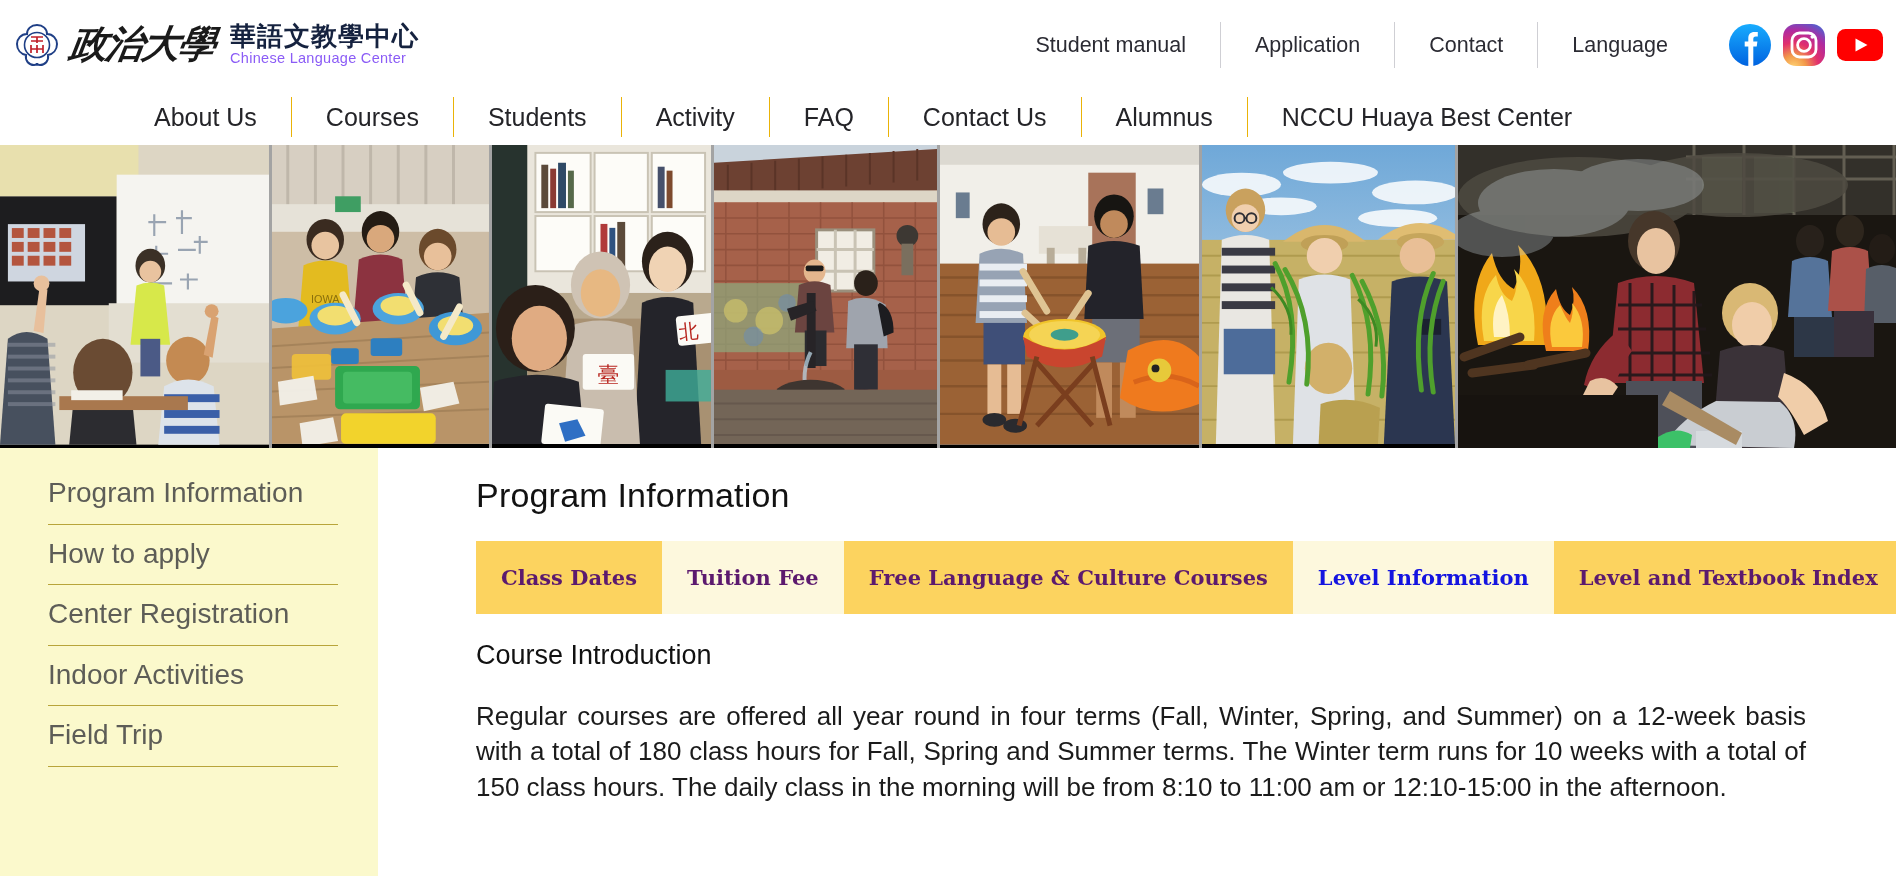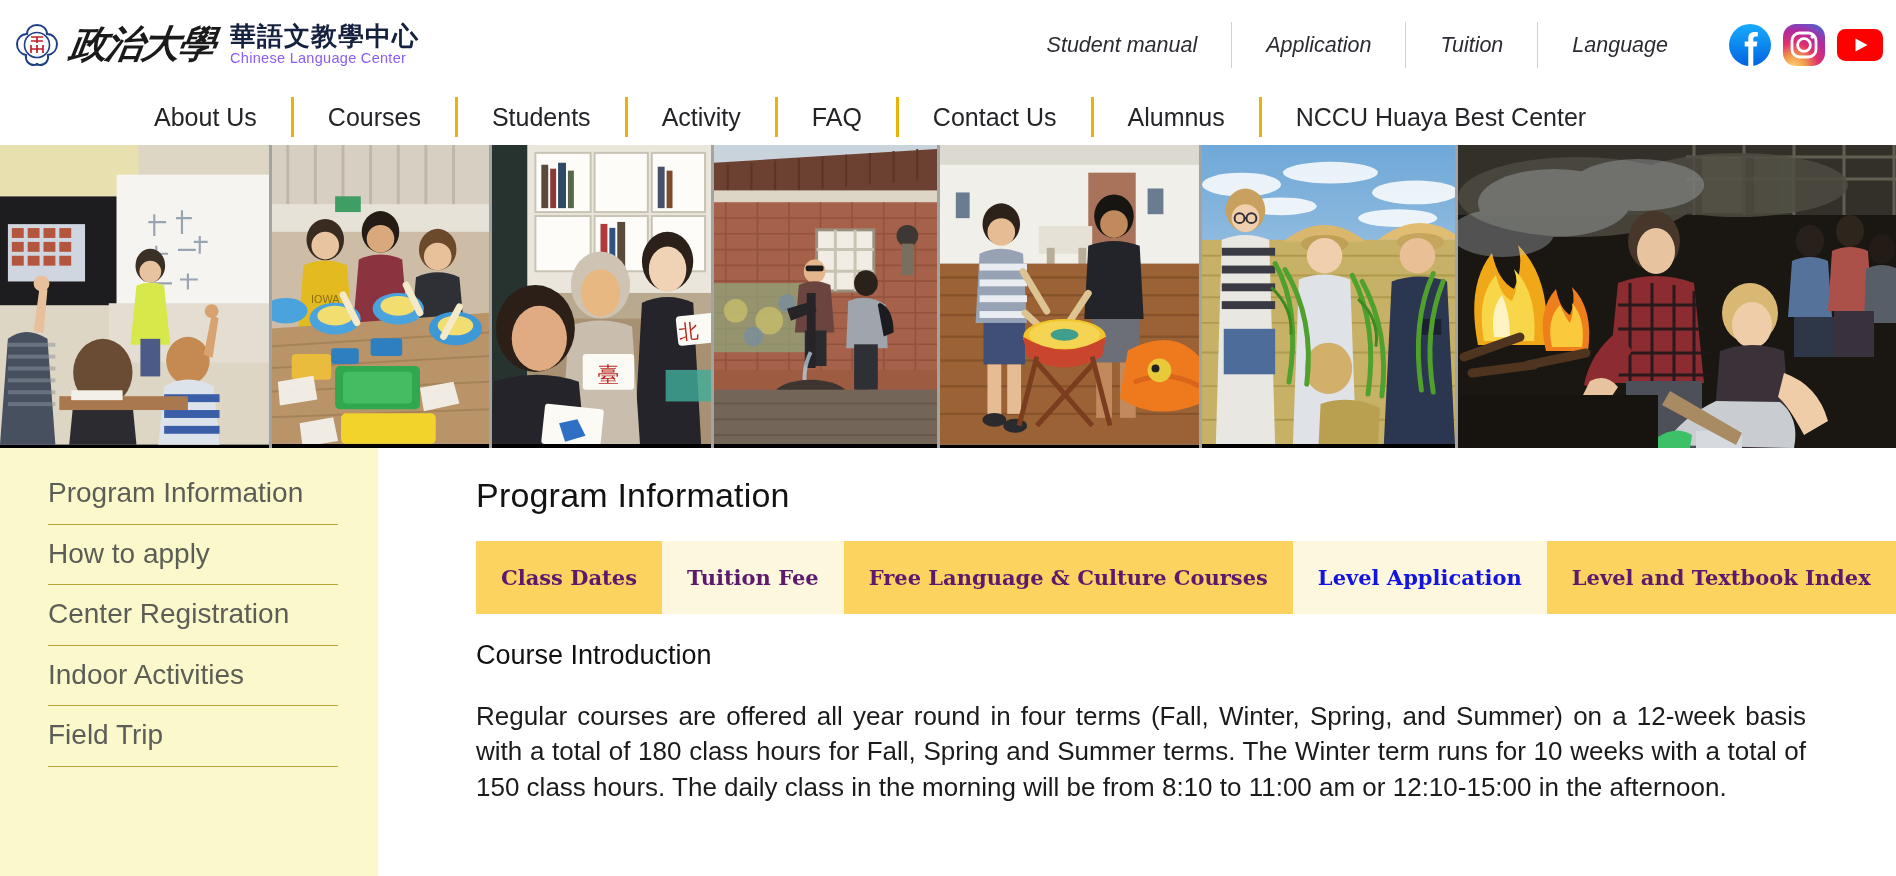--- a/index.html
+++ b/index.html
@@ -44,21 +44,20 @@
     letter-spacing: 1px; white-space: nowrap;
   }
   .logo-en {
     font-size: 14.5px; color: #8b5cf6; letter-spacing: 0.3px; white-space: nowrap;
   }
 
   .topnav {
     margin-left: auto;
     display: flex; align-items: center;
     height: 52px;
-    font-style: italic;
   }
   .topnav a {
     color: #2b2b33;
     font-size: 21.5px;
     text-decoration: none;
     padding: 0 34px;
     line-height: 46px;
     display: block;
     white-space: nowrap;
     border-right: 1px solid #cfcfd4;
@@ -76,21 +75,21 @@
     background: #ffffff;
   }
   .mainnav a {
     color: #242428;
     font-size: 25px;
     text-decoration: none;
     padding: 0 34px;
     line-height: 40px;
     display:block;
     white-space: nowrap;
-    border-right: 3px solid #eab308;
+    border-right: 1px solid #eab308;
   }
   .mainnav a.last { border-right: none; }
 
   
   .banner {
     height: 303px;
     display: flex;
     width: 1896px;
     overflow: hidden;
     background: #000;
@@ -175,21 +174,21 @@
       <span class="logo-cal">政治大學</span>
       <span class="logo-text">
         <span class="logo-cn">華語文教學中心</span>
         <span class="logo-en">Chinese Language Center</span>
       </span>
     </div>
 
     <nav class="topnav">
       <a href="#">Student manual</a>
       <a href="#">Application</a>
-      <a href="#">Tuition</a>
+      <a href="#">Contact</a>
       <a href="#" class="last">Language</a>
     </nav>
 
     <div class="socials">
       <a href="#" class="social">
         <svg width="44" height="44" viewBox="0 0 44 44">
           <defs>
             <linearGradient id="fbg" x1="0" y1="0" x2="0" y2="1">
               <stop offset="0%" stop-color="#18ACFE"></stop>
                 <stop offset="100%" stop-color="#0163E0"></stop>
@@ -692,21 +691,21 @@
       <div class="side-item">Field Trip</div>
     </aside>
 
     <main class="content">
       <h1 class="page-title">Program Information</h1>
 
       <div class="tabs">
         <div class="tab on">Class Dates</div>
         <div class="tab off">Tuition Fee</div>
         <div class="tab on">Free Language &amp; Culture Courses</div>
-        <div class="tab off blue">Level Application</div>
+        <div class="tab off blue">Level Information</div>
         <div class="tab on">Level and Textbook Index</div>
       </div>
 
       <h2 class="sec-title">Course Introduction</h2>
       <p class="para">Regular courses are offered all year round in four terms (Fall, Winter, Spring, and Summer) on a 12-week basis with a total of 180 class hours for Fall, Spring and Summer terms. The Winter term runs for 10 weeks with a total of 150 class hours. The daily class in the morning will be from 8:10 to 11:00 am or 12:10-15:00 in the afternoon.</p>
     </main>
   </div>
 
 </div>
 

